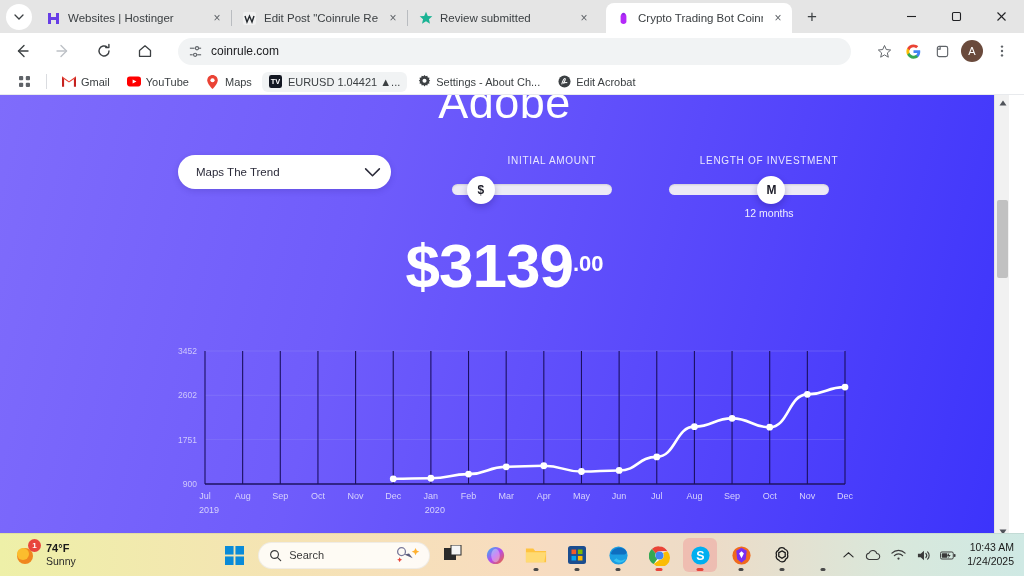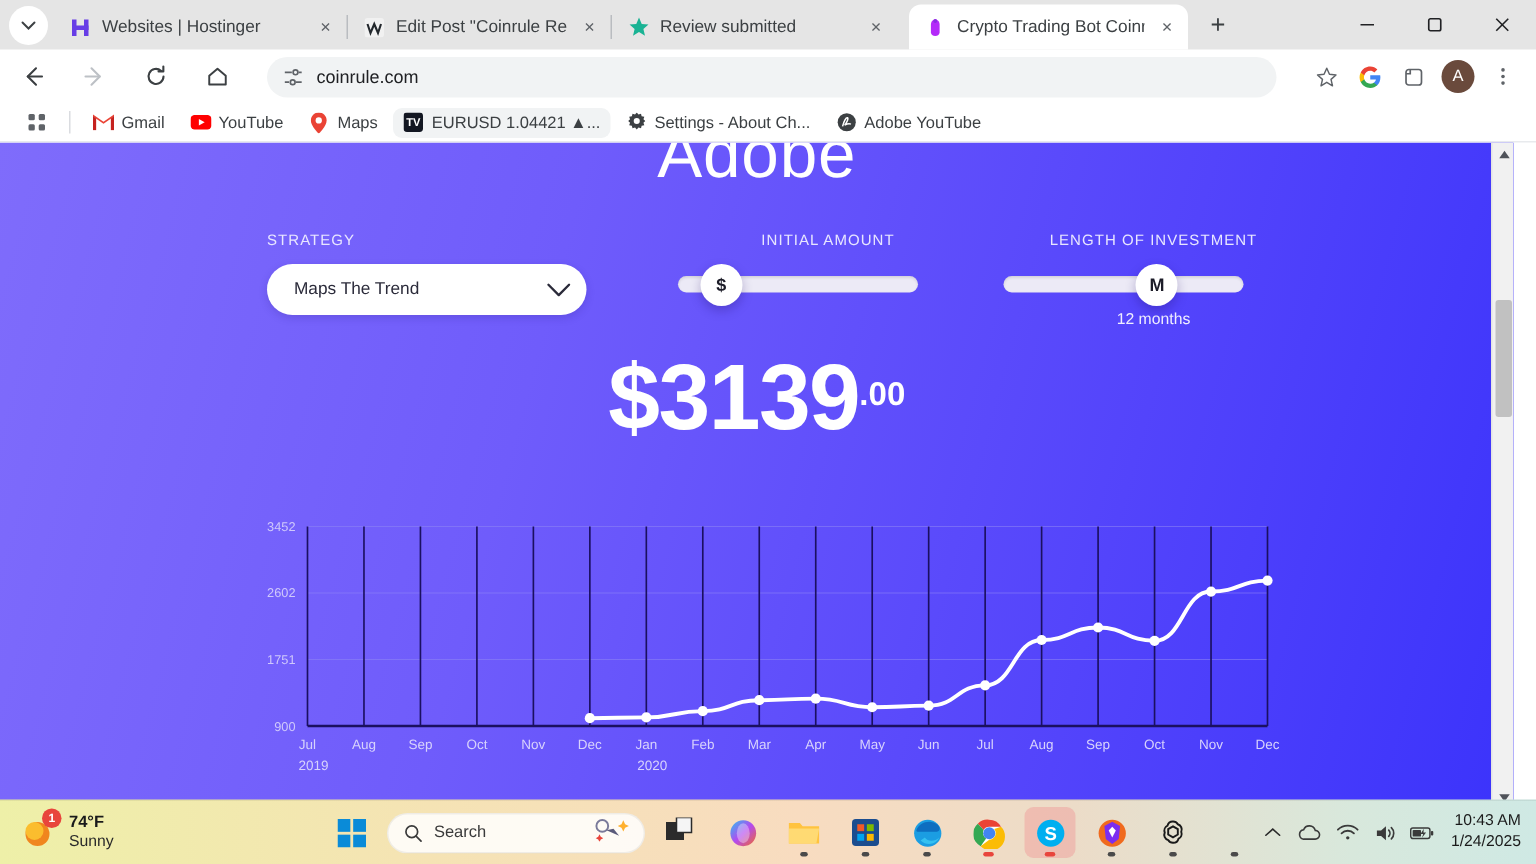--- a/index.html
+++ b/index.html
@@ -480,33 +480,32 @@
       <span>Settings - About Ch...</span>
     </div>
 
     <div class="bm">
       <span class="bmico">
         <svg width="13" height="13" viewBox="0 0 14 14">
             <circle cx="7" cy="7" r="6.5" fill="#3c4043"></circle>
             <path d="M4 10 C5 6 6.5 3.5 7.5 3.8 C8.5 4.1 7 7.5 5.5 9 C7 8.2 9 7.8 10 8.3" stroke="#fff" stroke-width="1.1" fill="none"></path>
           </svg>
       </span>
-      <span>Adobe YouTube</span>
+      <span>Edit Acrobat</span>
     </div>
   </div>
 
   <div class="viewport">
     <div class="page">
 
       <div class="page-title">Adobe</div>
 
       <div class="controls-row">
 
         <div class="ctl-strategy">
-          <div class="ctl-label">STRATEGY</div>
           <div class="select-pill">
             <span class="sel-text">Maps The Trend</span>
             <span class="sel-chev">
               <svg width="17" height="11" viewBox="0 0 18 12">
                   <path d="M1.5 2 L9 9.5 L16.5 2" stroke="#2b2b3a" stroke-width="1.7" fill="none" stroke-linecap="round" stroke-linejoin="round"></path>
                 </svg>
             </span>
           </div>
         </div>
 

